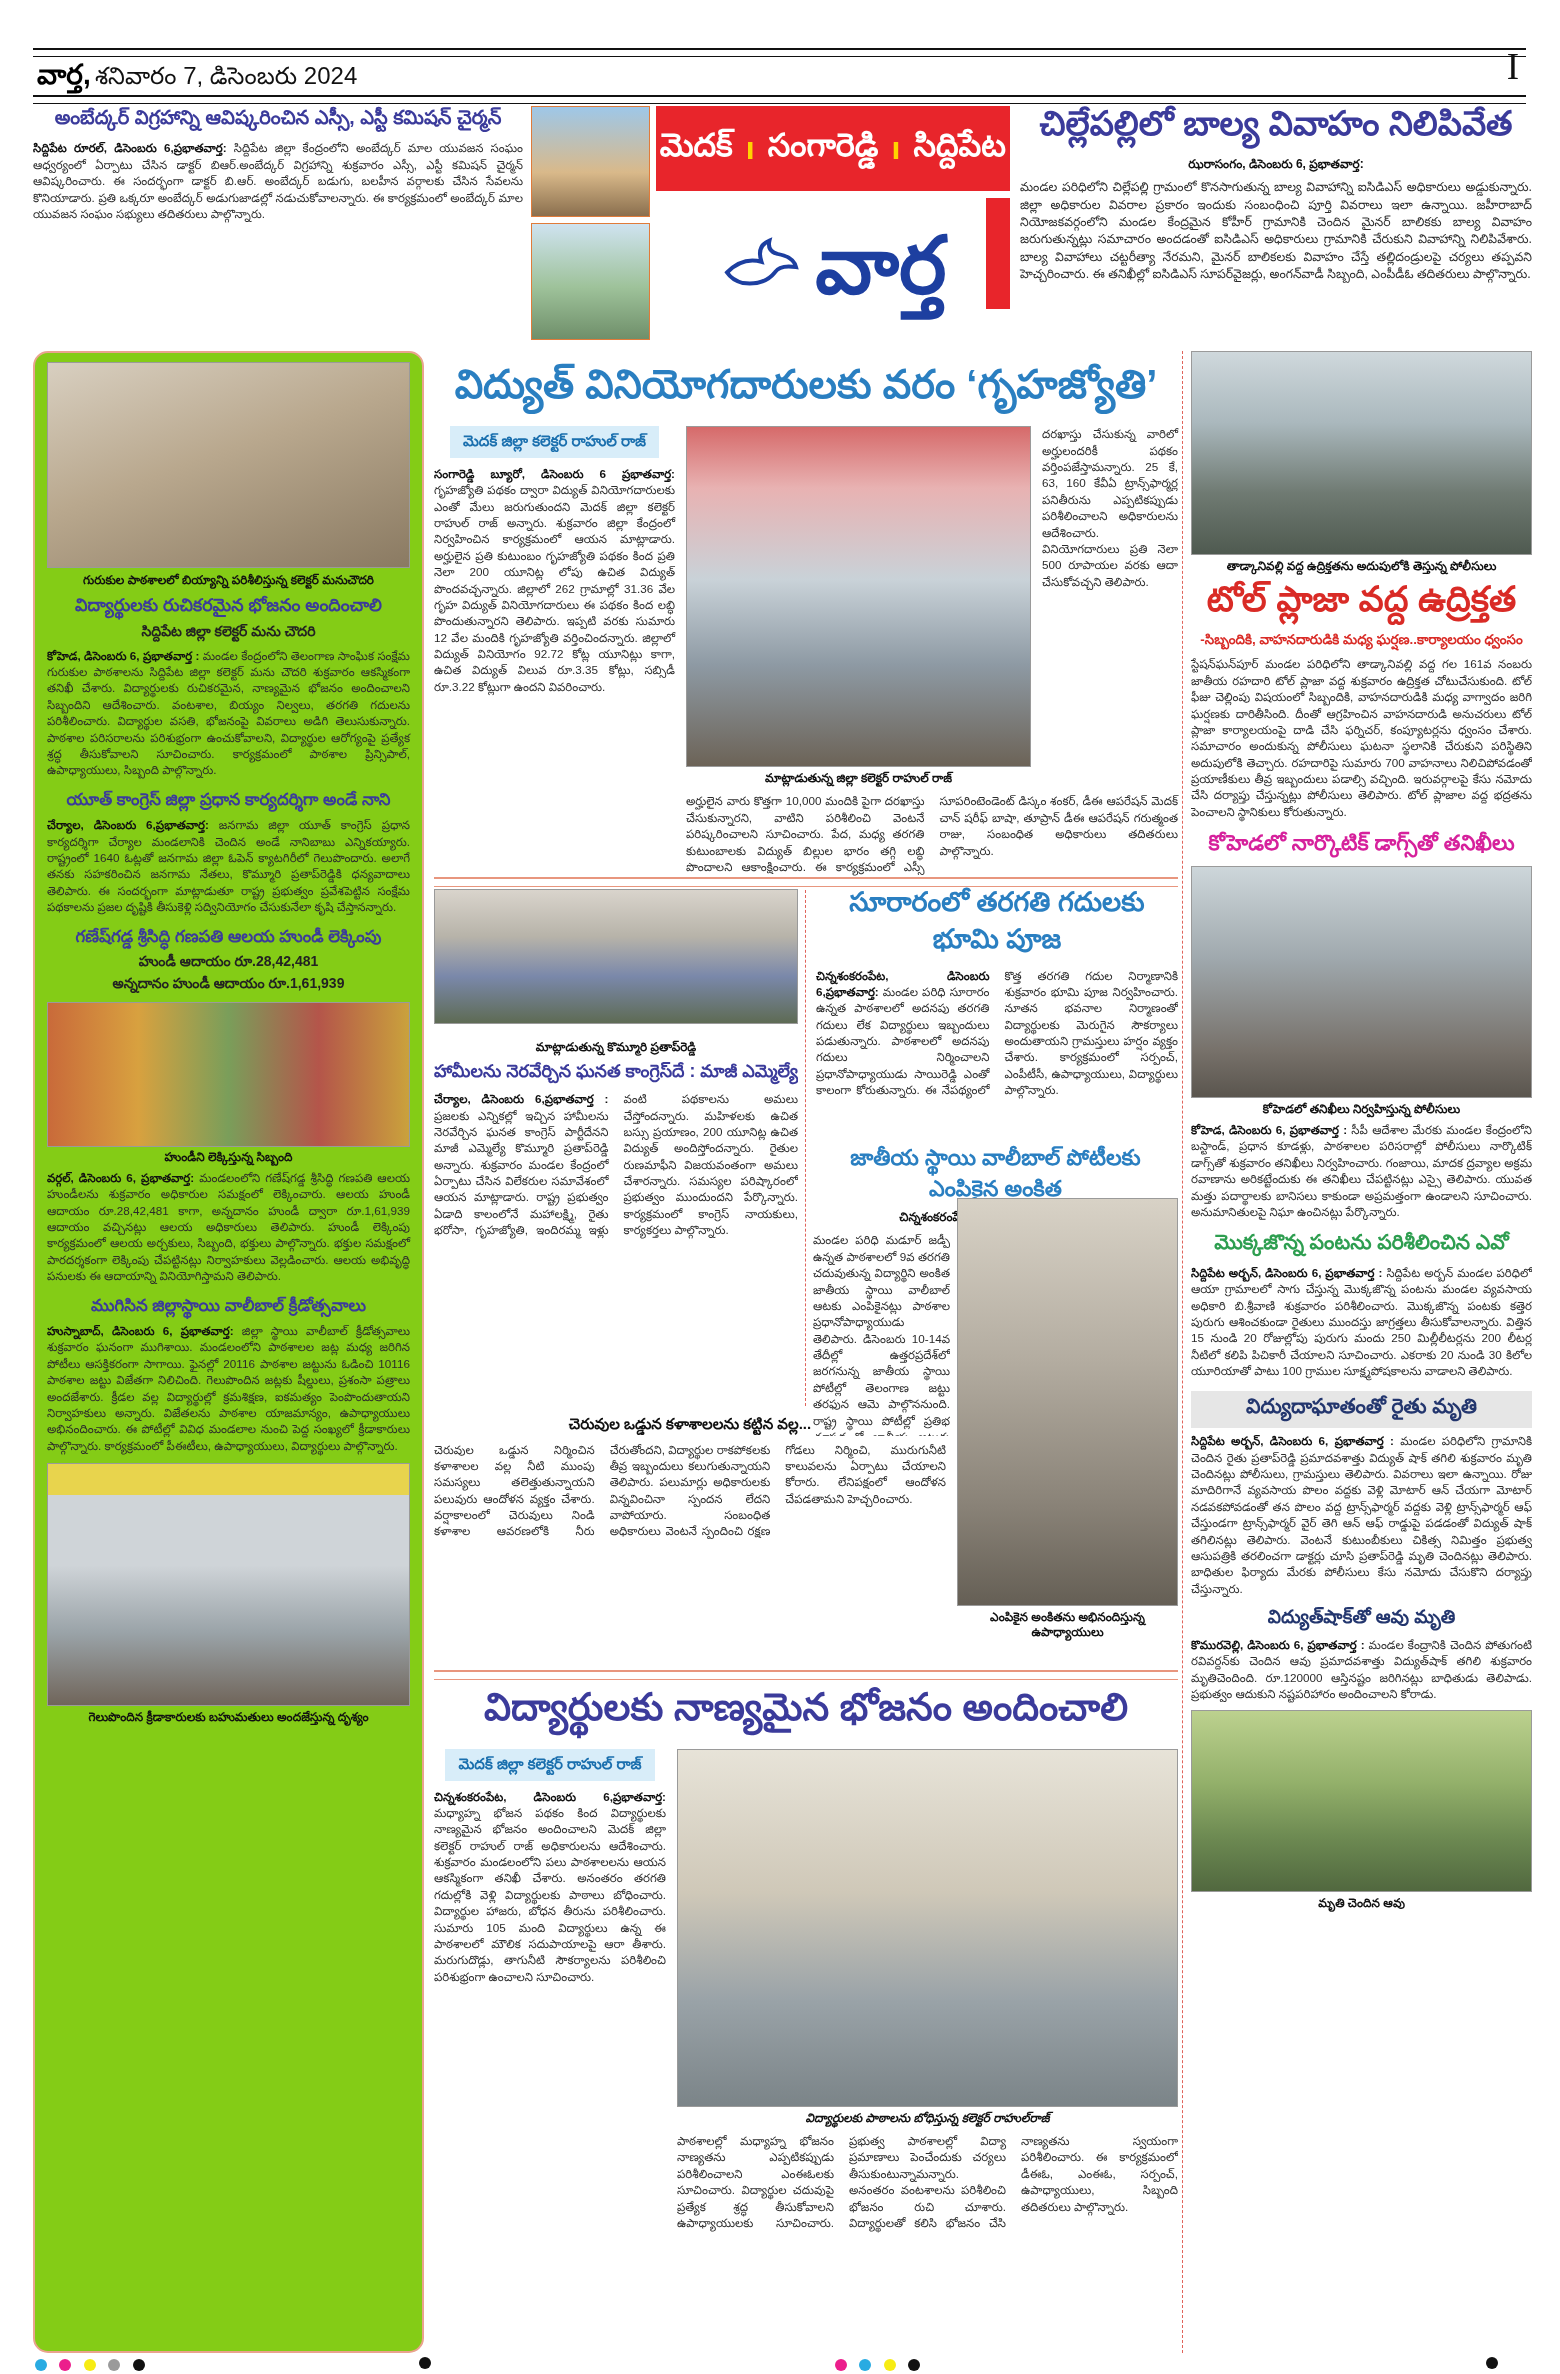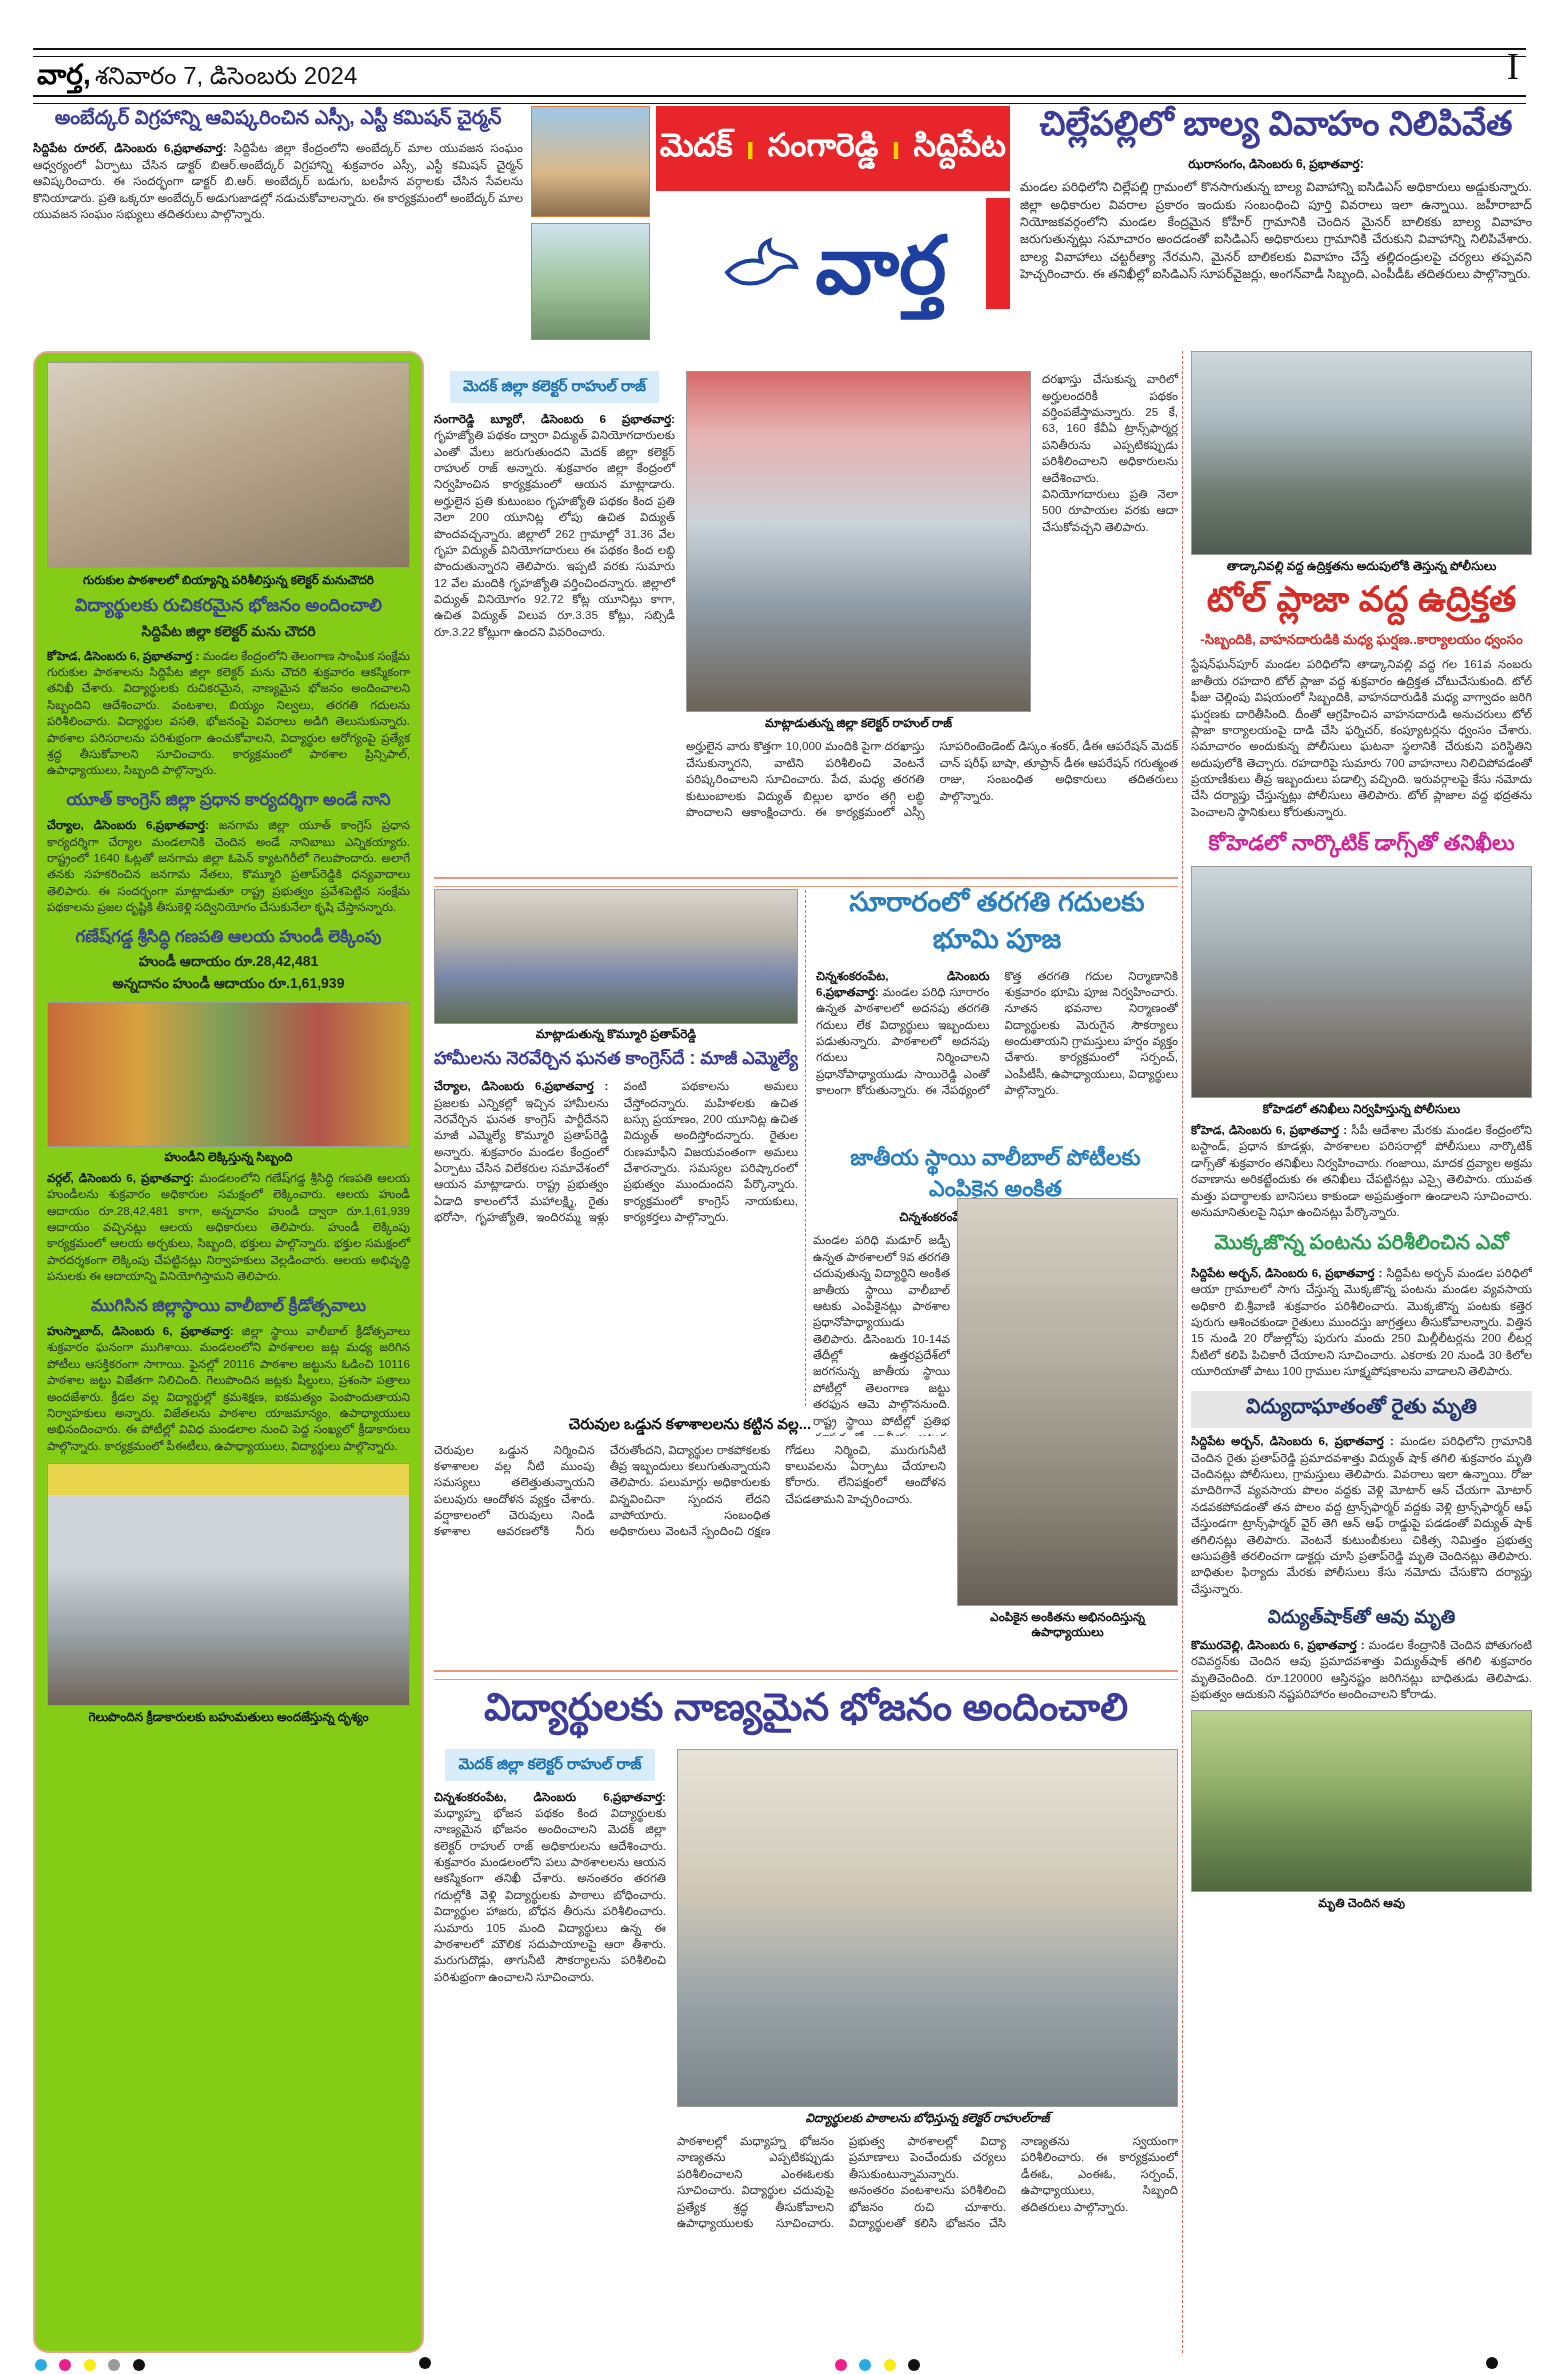--- a/index.html
+++ b/index.html
@@ -138,20 +138,21 @@
     <div class="h-ind center" style="font-size:16.7px;margin-top:11px;">ముగిసిన జిల్లాస్థాయి వాలీబాల్ క్రీడోత్సవాలు</div>
     <p class="body-txt" style="margin:4.6px 0 0;">
       <span class="dateline">హుస్నాబాద్, డిసెంబరు 6, ప్రభాతవార్త:</span>
       <span>జిల్లా స్థాయి వాలీబాల్ క్రీడోత్సవాలు శుక్రవారం ఘనంగా ముగిశాయి. మండలంలోని పాఠశాలల జట్ల మధ్య జరిగిన పోటీలు ఆసక్తికరంగా సాగాయి. ఫైనల్లో 20116 పాఠశాల జట్టును ఓడించి 10116 పాఠశాల జట్టు విజేతగా నిలిచింది. గెలుపొందిన జట్లకు షీల్డులు, ప్రశంసా పత్రాలు అందజేశారు. క్రీడల వల్ల విద్యార్థుల్లో క్రమశిక్షణ, ఐకమత్యం పెంపొందుతాయని నిర్వాహకులు అన్నారు. విజేతలను పాఠశాల యాజమాన్యం, ఉపాధ్యాయులు అభినందించారు. ఈ పోటీల్లో వివిధ మండలాల నుంచి పెద్ద సంఖ్యలో క్రీడాకారులు పాల్గొన్నారు. కార్యక్రమంలో పీఈటీలు, ఉపాధ్యాయులు, విద్యార్థులు పాల్గొన్నారు.</span>
     </p>
     <div class="photo ph-team" style="width:100%;height:243px;margin-top:9.3px;"></div>
     <div class="caption" style="margin-top:3.7px;">గెలుపొందిన క్రీడాకారులకు బహుమతులు అందజేస్తున్న దృశ్యం</div>
   </div>
 
   <div class="abs" style="left:434px;top:362px;width:744px;">
+    <div class="h-blu center" style="font-size:40px;">విద్యుత్ వినియోగదారులకు వరం ‘గృహజ్యోతి’</div>
     <div style="display:flex;gap:11px;margin-top:9.3px;">
       <div style="width:241px;">
         <div class="center"><span class="subbox">మెదక్ జిల్లా కలెక్టర్ రాహుల్ రాజ్</span></div>
         <p class="body-txt" style="margin:7.4px 0 0;">
           <span class="dateline">సంగారెడ్డి బ్యూరో, డిసెంబరు 6 ప్రభాతవార్త:</span>
           <span>గృహజ్యోతి పథకం ద్వారా విద్యుత్ వినియోగదారులకు ఎంతో మేలు జరుగుతుందని మెదక్ జిల్లా కలెక్టర్ రాహుల్ రాజ్ అన్నారు. శుక్రవారం జిల్లా కేంద్రంలో నిర్వహించిన కార్యక్రమంలో ఆయన మాట్లాడారు. అర్హులైన ప్రతి కుటుంబం గృహజ్యోతి పథకం కింద ప్రతి నెలా 200 యూనిట్ల లోపు ఉచిత విద్యుత్ పొందవచ్చన్నారు. జిల్లాలో 262 గ్రామాల్లో 31.36 వేల గృహ విద్యుత్ వినియోగదారులు ఈ పథకం కింద లబ్ధి పొందుతున్నారని తెలిపారు. ఇప్పటి వరకు సుమారు 12 వేల మందికి గృహజ్యోతి వర్తించిందన్నారు. జిల్లాలో విద్యుత్ వినియోగం 92.72 కోట్ల యూనిట్లు కాగా, ఉచిత విద్యుత్ విలువ రూ.3.35 కోట్లు, సబ్సిడీ రూ.3.22 కోట్లుగా ఉందని వివరించారు.</span>
         </p>
       </div>
       <div style="width:345px;">
         <div class="photo ph-stage" style="width:345px;height:341px;"></div>
@@ -161,21 +162,21 @@
     </div>
     <p class="body-txt col2" style="margin:7.4px 0 0 252px;">అర్హులైన వారు కొత్తగా 10,000 మందికి పైగా దరఖాస్తు చేసుకున్నారని, వాటిని పరిశీలించి వెంటనే పరిష్కరించాలని సూచించారు. పేద, మధ్య తరగతి కుటుంబాలకు విద్యుత్ బిల్లుల భారం తగ్గి లబ్ధి పొందాలని ఆకాంక్షించారు. ఈ కార్యక్రమంలో ఎస్సీ సూపరింటెండెంట్ డిస్కం శంకర్, డీఈ ఆపరేషన్ మెదక్ చాన్ షరీఫ్ బాషా, తూప్రాన్ డీఈ ఆపరేషన్ గరుత్మంత రాజు, సంబంధిత అధికారులు తదితరులు పాల్గొన్నారు.</p>
   </div>
 
   <div class="abs salmon-rule" style="left:434px;top:877px;width:744px;"></div>
   <div class="abs vdash" style="left:1182px;top:351px;height:2002px;"></div>
   <div class="abs vdash" style="left:805px;top:890px;height:516px;"></div>
 
   <div class="abs" style="left:434px;top:889px;width:364px;height:519px;overflow:hidden;">
     <div class="photo ph-congress" style="width:100%;height:135px;"></div>
-    <div class="caption" style="margin-top:3px;">మాట్లాడుతున్న కొమ్మూరి ప్రతాప్‌రెడ్డి</div>
+    <div class="caption" style="margin-top:16px;">మాట్లాడుతున్న కొమ్మూరి ప్రతాప్‌రెడ్డి</div>
     <div class="h-ind center" style="font-size:17.6px;margin-top:5.6px;">హామీలను నెరవేర్చిన ఘనత కాంగ్రెస్‌దే : మాజీ ఎమ్మెల్యే</div>
     <p class="body-txt col2" style="margin:5.6px 0 0;">
       <span class="dateline">చేర్యాల, డిసెంబరు 6,ప్రభాతవార్త :</span>
       <span>ప్రజలకు ఎన్నికల్లో ఇచ్చిన హామీలను నెరవేర్చిన ఘనత కాంగ్రెస్ పార్టీదేనని మాజీ ఎమ్మెల్యే కొమ్మూరి ప్రతాప్‌రెడ్డి అన్నారు. శుక్రవారం మండల కేంద్రంలో ఏర్పాటు చేసిన విలేకరుల సమావేశంలో ఆయన మాట్లాడారు. రాష్ట్ర ప్రభుత్వం ఏడాది కాలంలోనే మహాలక్ష్మి, రైతు భరోసా, గృహజ్యోతి, ఇందిరమ్మ ఇళ్లు వంటి పథకాలను అమలు చేస్తోందన్నారు. మహిళలకు ఉచిత బస్సు ప్రయాణం, 200 యూనిట్ల ఉచిత విద్యుత్ అందిస్తోందన్నారు. రైతుల రుణమాఫీని విజయవంతంగా అమలు చేశారన్నారు. సమస్యల పరిష్కారంలో ప్రభుత్వం ముందుందని పేర్కొన్నారు. కార్యక్రమంలో కాంగ్రెస్ నాయకులు, కార్యకర్తలు పాల్గొన్నారు.</span>
     </p>
   </div>
 
   <div class="abs" style="left:816px;top:887px;width:362px;height:249px;overflow:hidden;">
     <div class="h-blu center" style="font-size:27px;">సూరారంలో తరగతి గదులకు భూమి పూజ</div>
     <p class="body-txt col2" style="margin:6.5px 0 0;">

